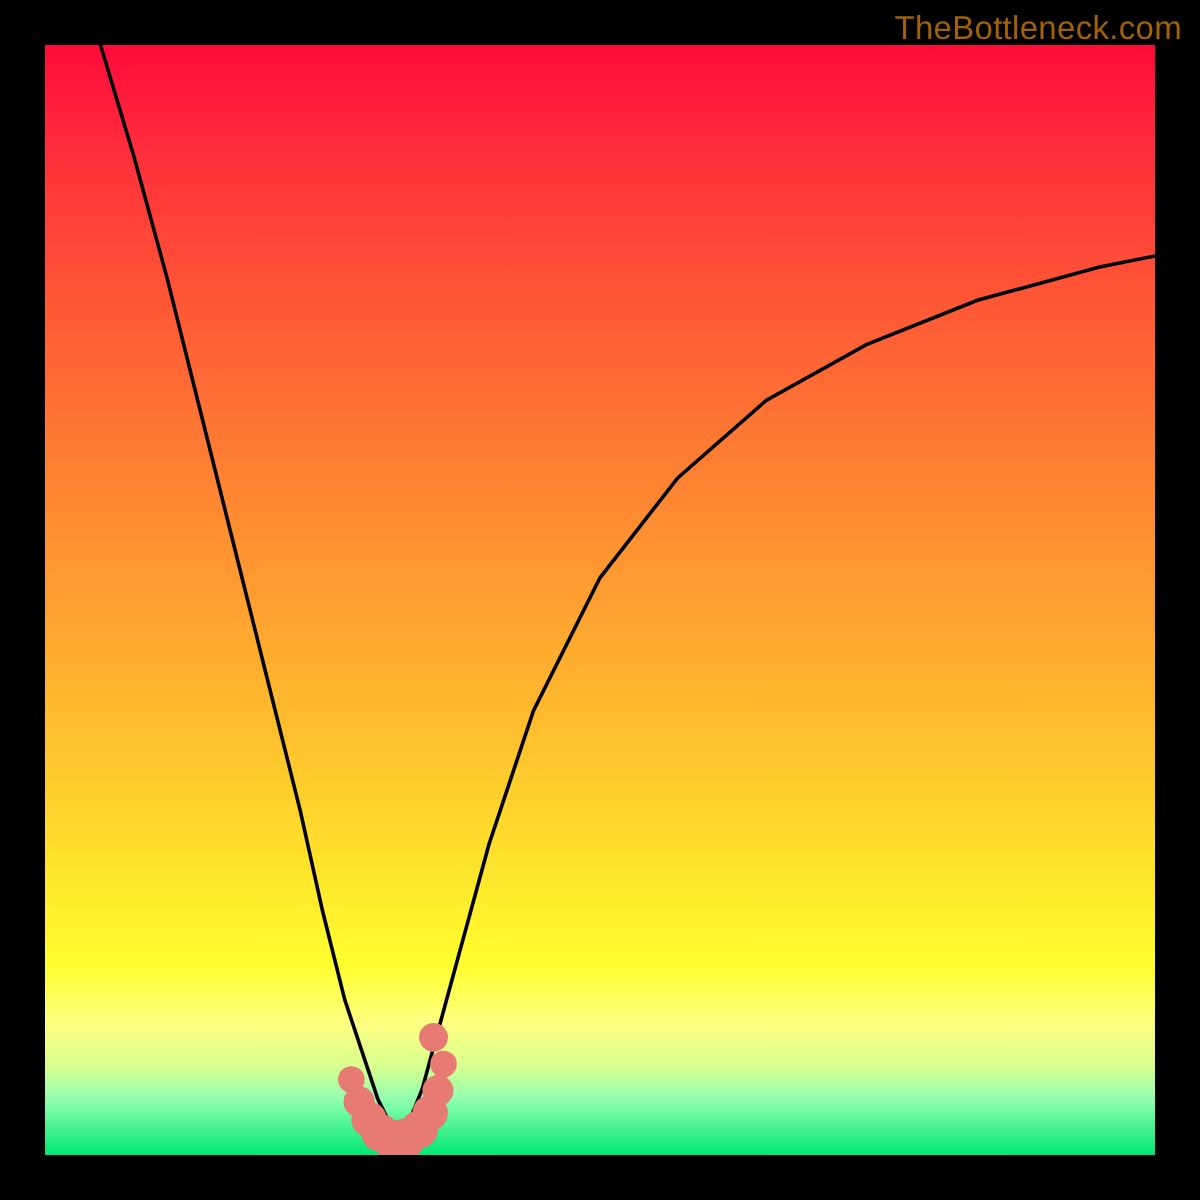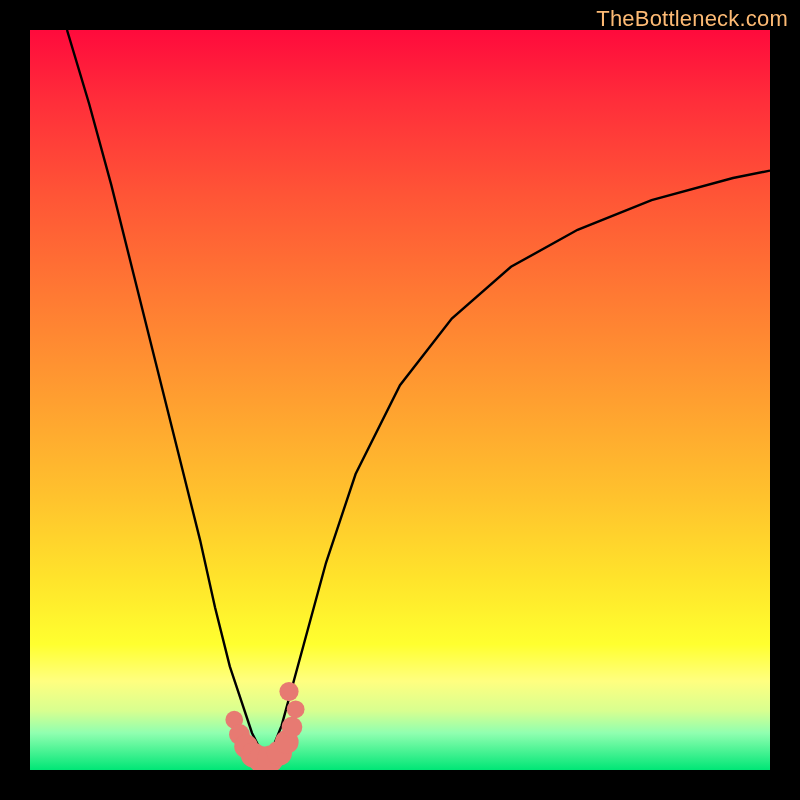--- a/index.html
+++ b/index.html
@@ -51,21 +51,21 @@
     position: absolute;
     left: 0;
     top: 0;
     width: 100%;
     height: 100%;
   }
   .watermark {
     position: absolute;
     top: 6px;
     right: 12px;
-    color: #fdba74;
+    color: #a16207;
     font-size: 22px;
     font-weight: 500;
     letter-spacing: 0.2px;
     user-select: none;
   }
 </style>
 </head>
 <body>
 
 <div class="frame">

